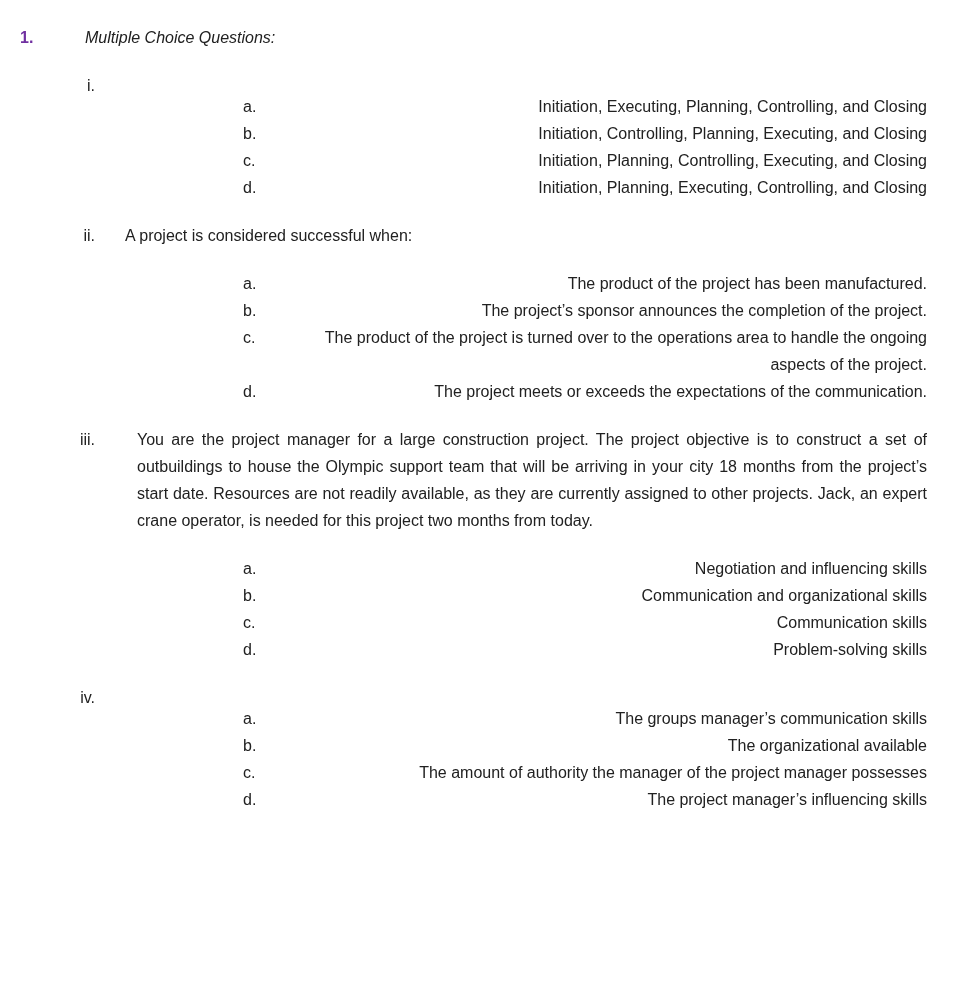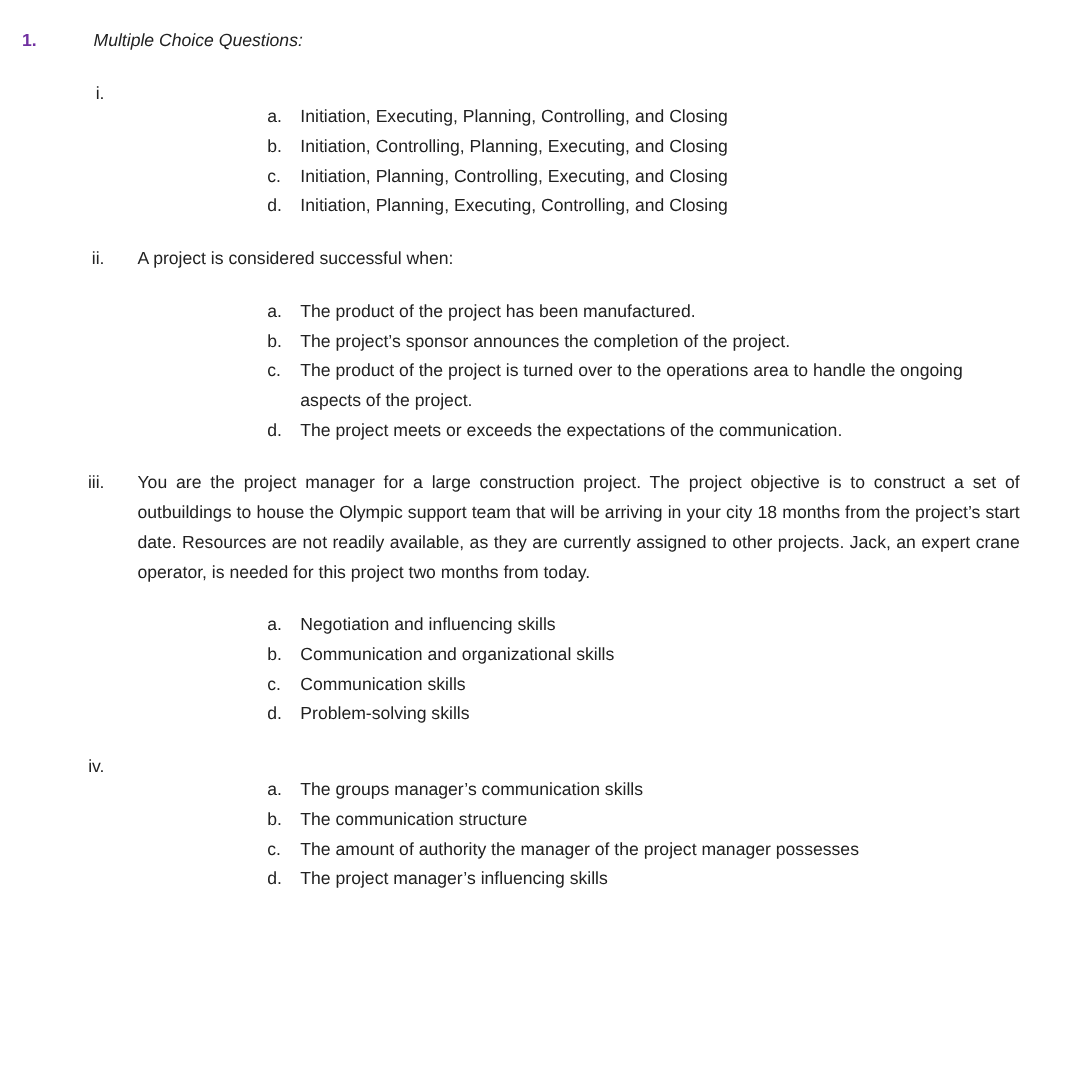--- a/index.html
+++ b/index.html
@@ -40,34 +40,36 @@
   .q-numeral {
     flex: 0 0 75px;
     text-align: right;
   }
   .q-body {
     flex: 1;
     margin-left: 30px;
   }
   .q-text.justify {
     text-align: justify;
+    margin-left: 12px;
   }
   .options {
     margin-top: 21px;
     margin-left: 118px;
   }
   .option-row {
     display: flex;
     align-items: flex-start;
   }
   .opt-letter {
     flex: 0 0 30px;
   }
   .opt-text {
     flex: 1;
+    text-align: right;
   }
 </style>
 </head>
 <body>
 
 <div class="page">
 
   <div class="header-row">
     <span class="section-number">1.</span>
     <span class="section-title">Multiple Choice Questions:</span>
@@ -157,21 +159,21 @@
     <div class="q-row">
       <span class="q-numeral">iv.</span>
       <div class="q-body">
         <div class="options">
           <div class="option-row">
             <span class="opt-letter">a.</span>
             <span class="opt-text">The groups manager’s communication skills</span>
           </div>
           <div class="option-row">
             <span class="opt-letter">b.</span>
-            <span class="opt-text">The communication structure</span>
+            <span class="opt-text">The organizational available</span>
           </div>
           <div class="option-row">
             <span class="opt-letter">c.</span>
             <span class="opt-text">The amount of authority the manager of the project manager possesses</span>
           </div>
           <div class="option-row">
             <span class="opt-letter">d.</span>
             <span class="opt-text">The project manager’s influencing skills</span>
           </div>
         </div>

